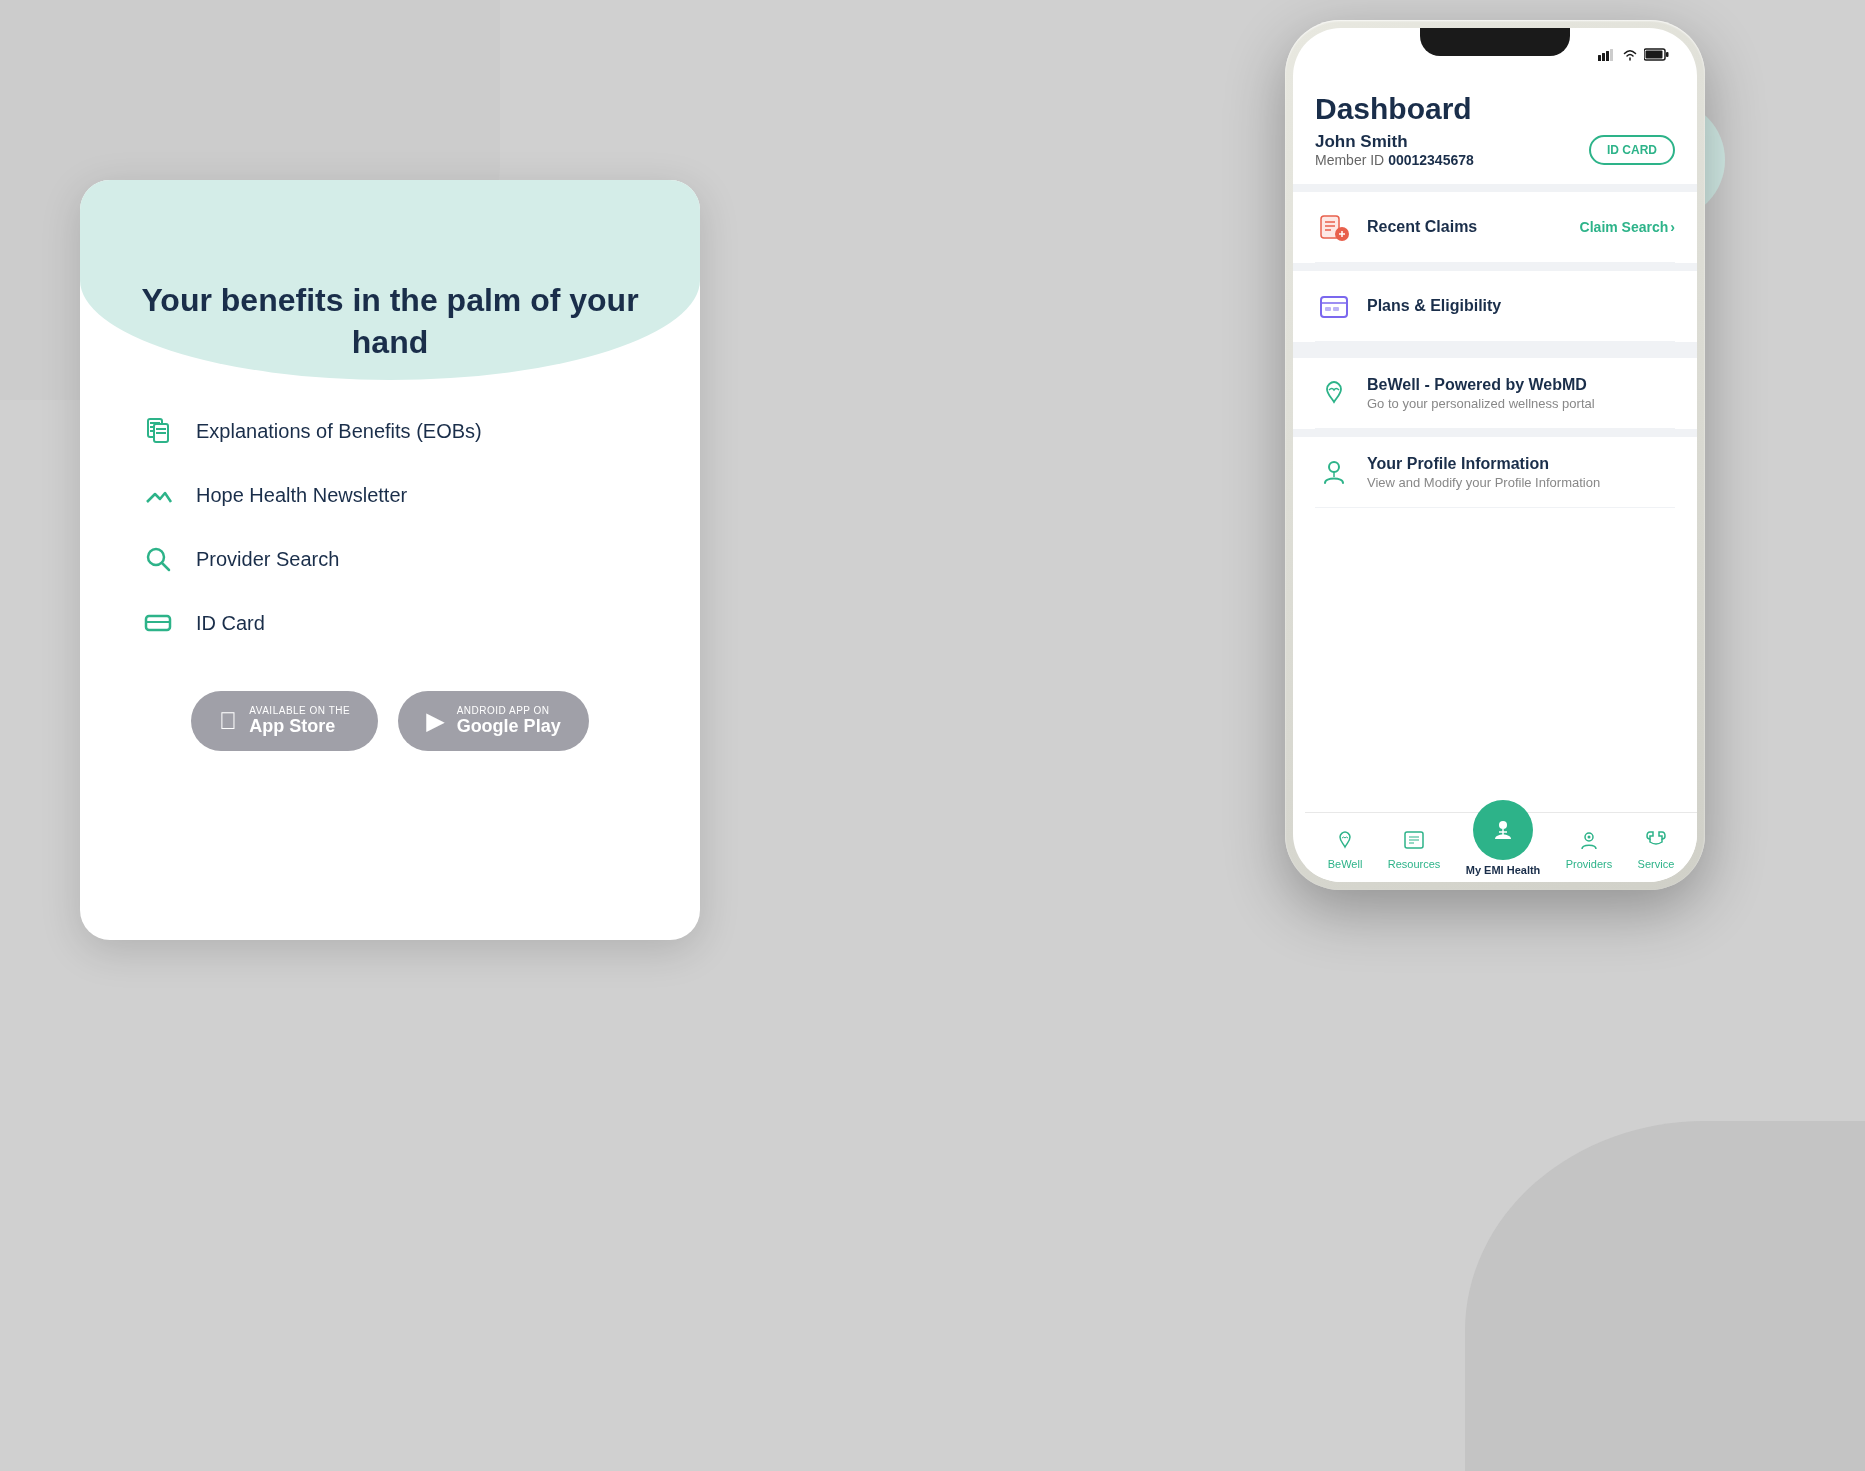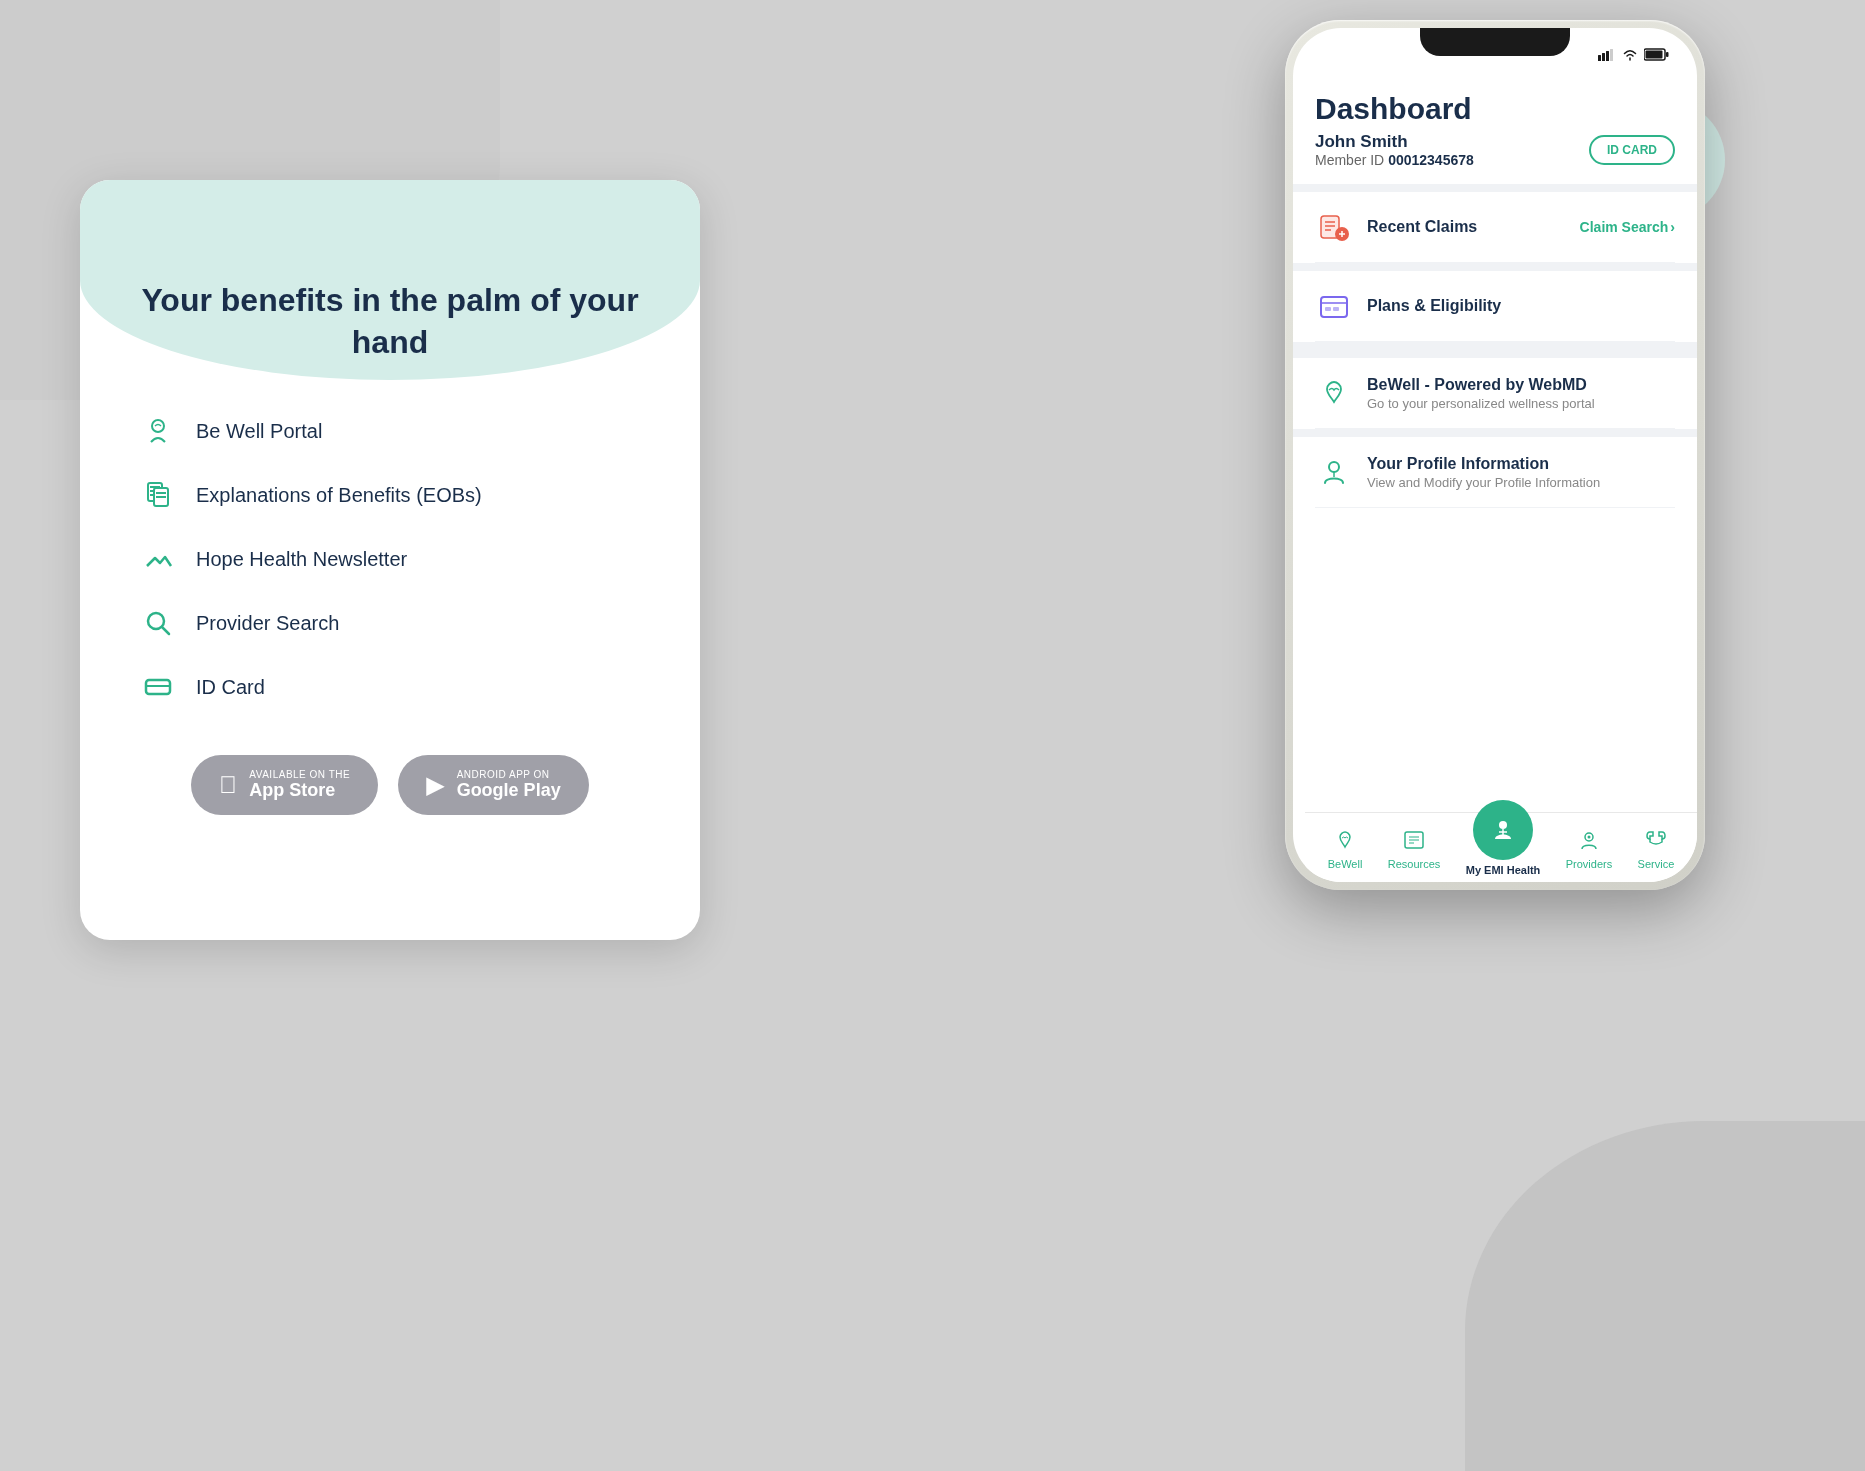--- a/index.html
+++ b/index.html
@@ -341,30 +341,20 @@
 <body>
 
 <div class="bg-blob-top-left"></div>
 <div class="bg-blob-bottom-right"></div>
 
 <div class="benefits-card">
   <div class="benefits-card-blob"></div>
   <div class="benefits-card-content">
     <h2 class="benefits-title">Your benefits in the palm of your hand</h2>
     <ul class="feature-list">
-      <li class="feature-item">
-        <span class="feature-icon">
-          <svg width="30" height="30" viewBox="0 0 30 30" fill="none">
-            <circle cx="15" cy="10" r="6" stroke="#2db389" stroke-width="2" fill="none"></circle>
-            <path d="M8 26 Q15 18 22 26" stroke="#2db389" stroke-width="2" fill="none"></path>
-            <path d="M12 10 Q15 7 18 10" stroke="#2db389" stroke-width="1.5" fill="none"></path>
-          </svg>
-        </span>
-        <span>Be Well Portal</span>
-      </li>
       <li class="feature-item">
         <span class="feature-icon">
           <svg width="30" height="30" viewBox="0 0 30 30" fill="none">
             <rect x="5" y="3" width="14" height="18" rx="2" stroke="#2db389" stroke-width="2" fill="none"></rect>
             <rect x="7" y="6" width="10" height="2" fill="#2db389"></rect>
             <rect x="7" y="10" width="10" height="2" fill="#2db389"></rect>
             <rect x="7" y="14" width="6" height="2" fill="#2db389"></rect>
             <rect x="11" y="8" width="14" height="18" rx="2" stroke="#2db389" stroke-width="2" fill="white"></rect>
             <rect x="13" y="12" width="10" height="2" fill="#2db389"></rect>
             <rect x="13" y="16" width="10" height="2" fill="#2db389"></rect>

